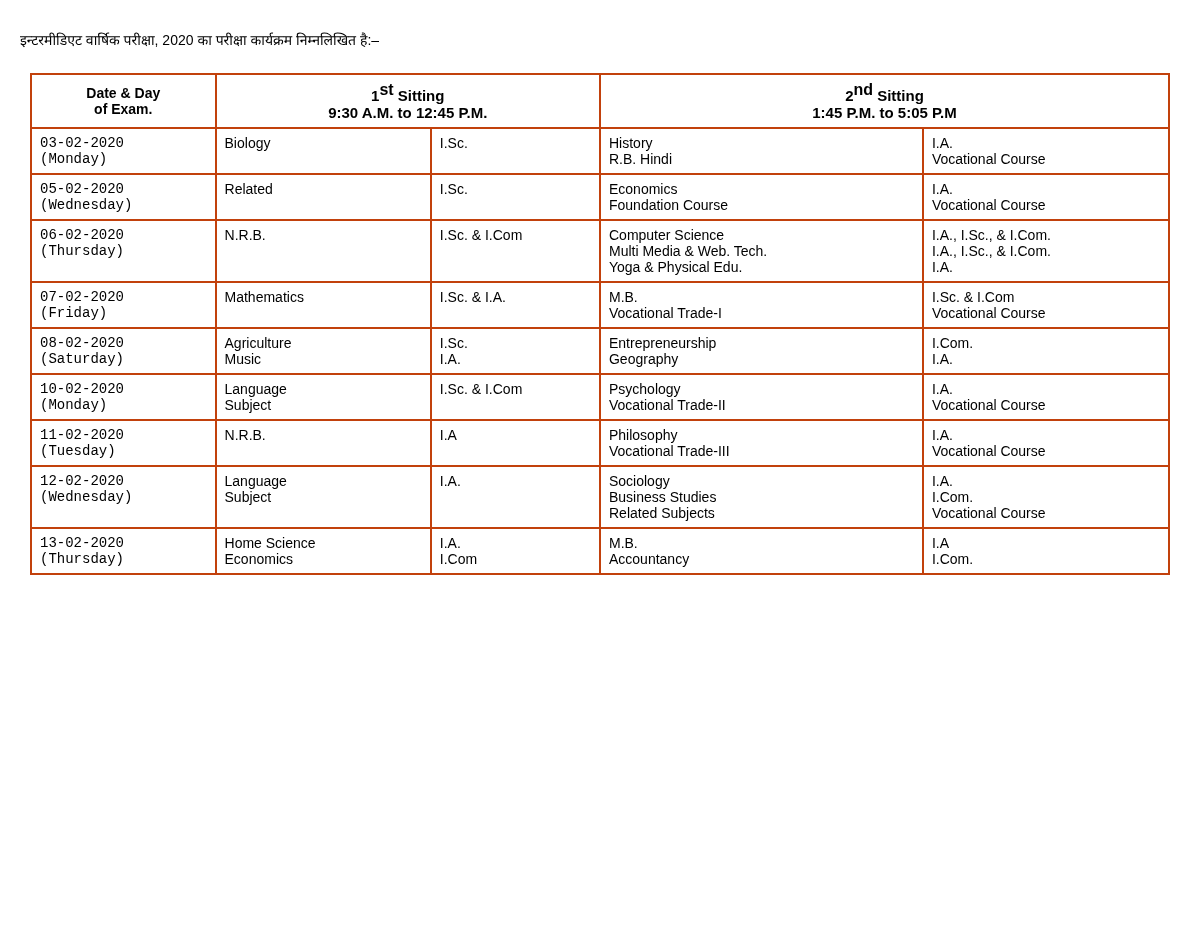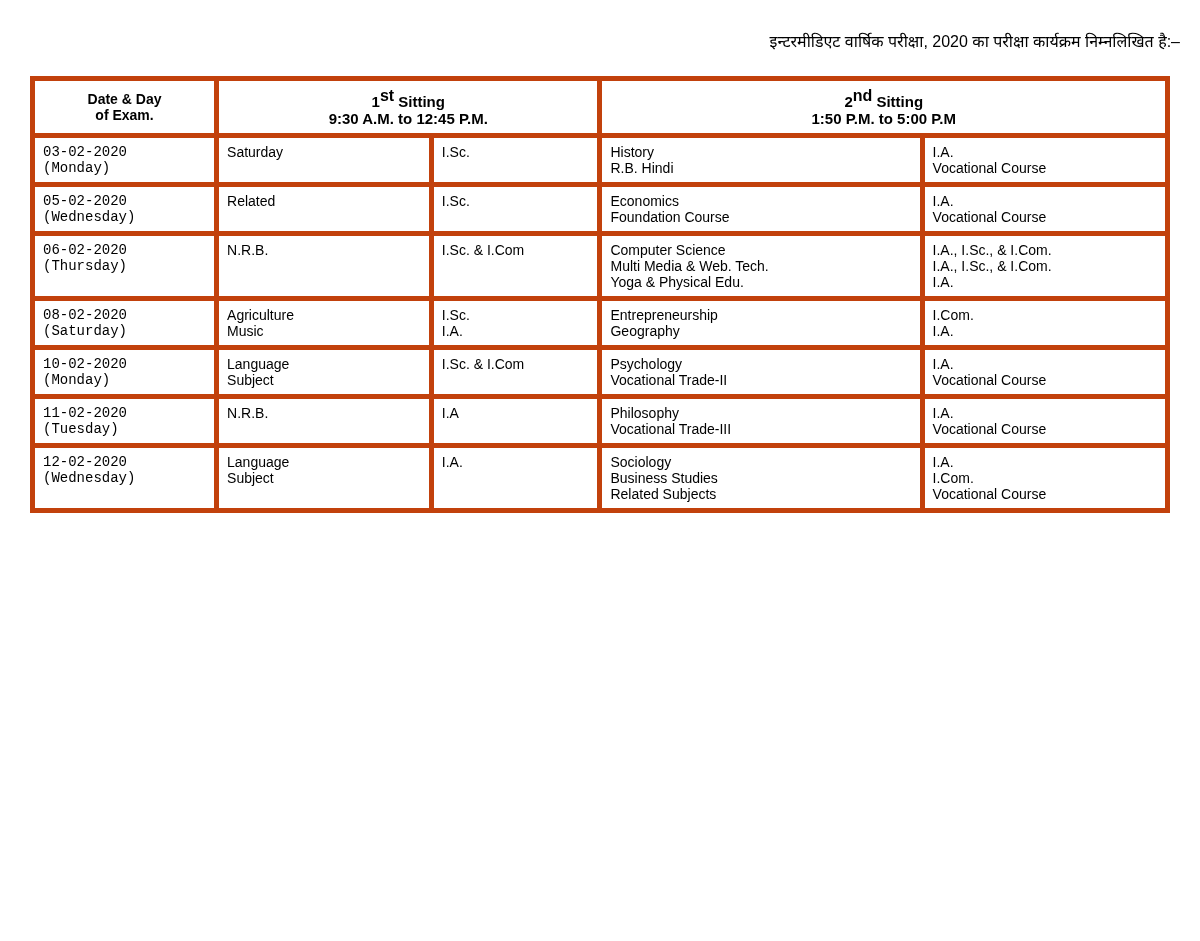--- a/index.html
+++ b/index.html
@@ -5,37 +5,37 @@
     * { margin: 0; padding: 0; box-sizing: border-box; }
     body {
       background: #fff;
       font-family: Arial, sans-serif;
       font-size: 14px;
       padding: 20px;
       width: 1200px;
       min-height: 941px;
     }
     .title {
-      text-align: right;
-      font-size: 16px;
+      text-align: left;
+      font-size: 14px;
       margin-bottom: 24px;
       margin-top: 10px;
       font-family: Arial, sans-serif;
     }
     .table-container {
       margin: 0 auto;
       max-width: 1140px;
     }
     table {
       border-collapse: collapse;
       width: 100%;
       border: 2px solid #000;
     }
     th, td {
-      border: 5px solid #c2410c;
+      border: 2px solid #c2410c;
       padding: 6px 8px;
       vertical-align: middle;
     }
     thead tr th {
       text-align: center;
       font-weight: bold;
       background: #fff;
     }
     .header-date {
       font-weight: bold;
@@ -88,45 +88,52 @@
         <th class="header-date" rowspan="1">
           <span>Date &amp; Day</span><br>
           <span>of Exam.</span>
         </th>
         <th colspan="2" class="sitting1-header">
           <span>1</span><sup>st</sup><span> Sitting</span><br>
           <span>9:30 A.M. to 12:45 P.M.</span>
         </th>
         <th colspan="2" class="sitting2-header">
           <span>2</span><sup>nd</sup><span> Sitting</span><br>
-          <span>1:50 P.M. to 5:00 P.M</span>
+          <span>1:45 P.M. to 5:05 P.M</span>
         </th>
       </tr>
     </thead>
     <tbody id="table-body">
     <tr>
           <td class="col-date">03-02-2020<br>(Monday)</td>
-          <td class="col-subject">Saturday</td>
+          <td class="col-subject">Biology</td>
           <td class="col-course">I.Sc.</td>
           <td class="col-subject2">History<br>R.B. Hindi</td>
           <td class="col-course2">I.A.<br>Vocational Course</td>
         </tr>
         <tr>
           <td class="col-date">05-02-2020<br>(Wednesday)</td>
           <td class="col-subject">Related</td>
           <td class="col-course">I.Sc.</td>
           <td class="col-subject2">Economics<br>Foundation Course</td>
           <td class="col-course2">I.A.<br>Vocational Course</td>
         </tr>
         <tr>
           <td class="col-date">06-02-2020<br>(Thursday)</td>
           <td class="col-subject">N.R.B.</td>
           <td class="col-course">I.Sc. &amp; I.Com</td>
           <td class="col-subject2">Computer Science<br>Multi Media &amp; Web. Tech.<br>Yoga &amp; Physical Edu.</td>
           <td class="col-course2">I.A., I.Sc., &amp; I.Com.<br>I.A., I.Sc., &amp; I.Com.<br>I.A.</td>
+        </tr>
+        <tr>
+          <td class="col-date">07-02-2020<br>(Friday)</td>
+          <td class="col-subject">Mathematics</td>
+          <td class="col-course">I.Sc. &amp; I.A.</td>
+          <td class="col-subject2">M.B.<br>Vocational Trade-I</td>
+          <td class="col-course2">I.Sc. &amp; I.Com<br>Vocational Course</td>
         </tr>
         <tr>
           <td class="col-date">08-02-2020<br>(Saturday)</td>
           <td class="col-subject">Agriculture<br>Music</td>
           <td class="col-course">I.Sc.<br>I.A.</td>
           <td class="col-subject2">Entrepreneurship<br>Geography</td>
           <td class="col-course2">I.Com.<br>I.A.</td>
         </tr>
         <tr>
           <td class="col-date">10-02-2020<br>(Monday)</td>
@@ -142,15 +149,22 @@
           <td class="col-subject2">Philosophy<br>Vocational Trade-III</td>
           <td class="col-course2">I.A.<br>Vocational Course</td>
         </tr>
         <tr>
           <td class="col-date">12-02-2020<br>(Wednesday)</td>
           <td class="col-subject">Language<br>Subject</td>
           <td class="col-course">I.A.</td>
           <td class="col-subject2">Sociology<br>Business Studies<br>Related Subjects</td>
           <td class="col-course2">I.A.<br>I.Com.<br>Vocational Course</td>
         </tr>
+        <tr>
+          <td class="col-date">13-02-2020<br>(Thursday)</td>
+          <td class="col-subject">Home Science<br>Economics</td>
+          <td class="col-course">I.A.<br>I.Com</td>
+          <td class="col-subject2">M.B.<br>Accountancy</td>
+          <td class="col-course2">I.A<br>I.Com.</td>
+        </tr>
       </tbody>
   </table>
 </div>
 
 </body></html>

